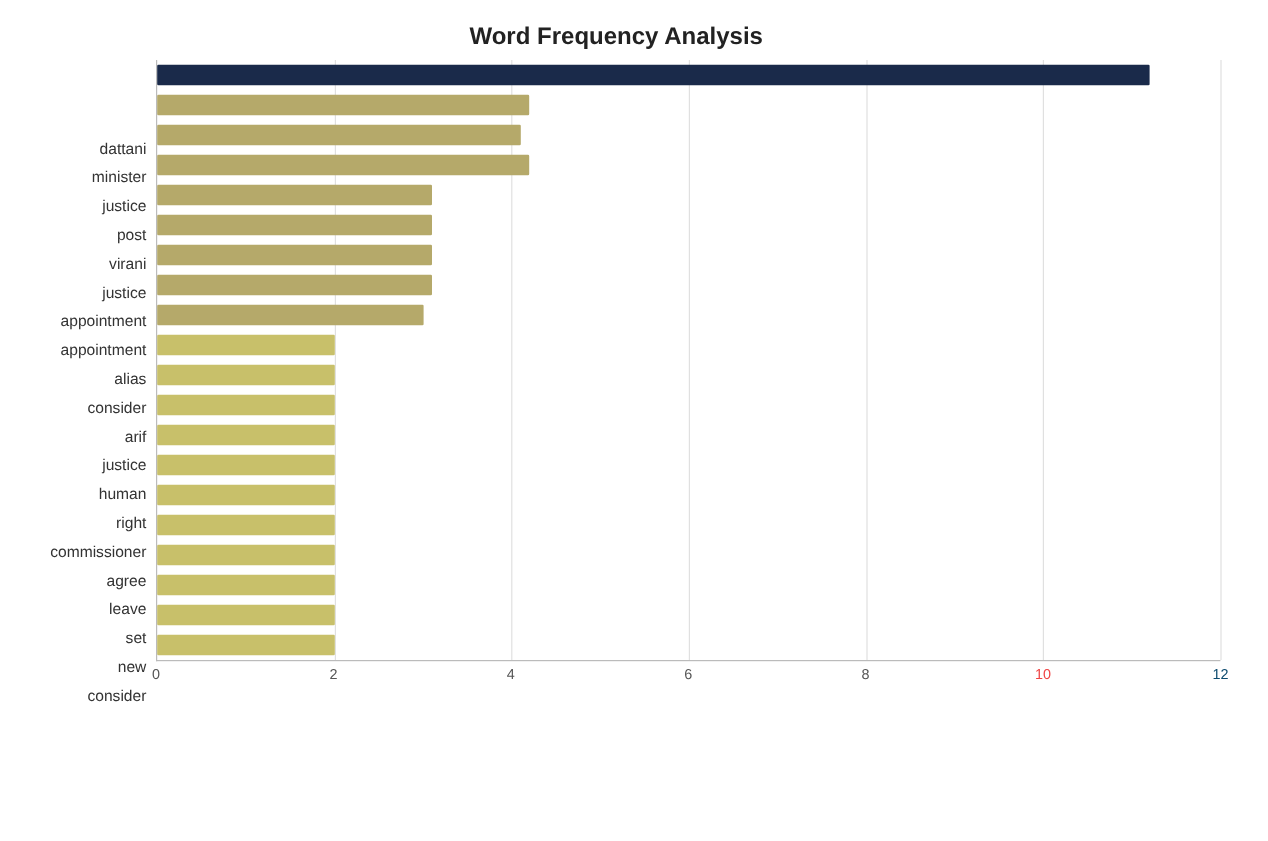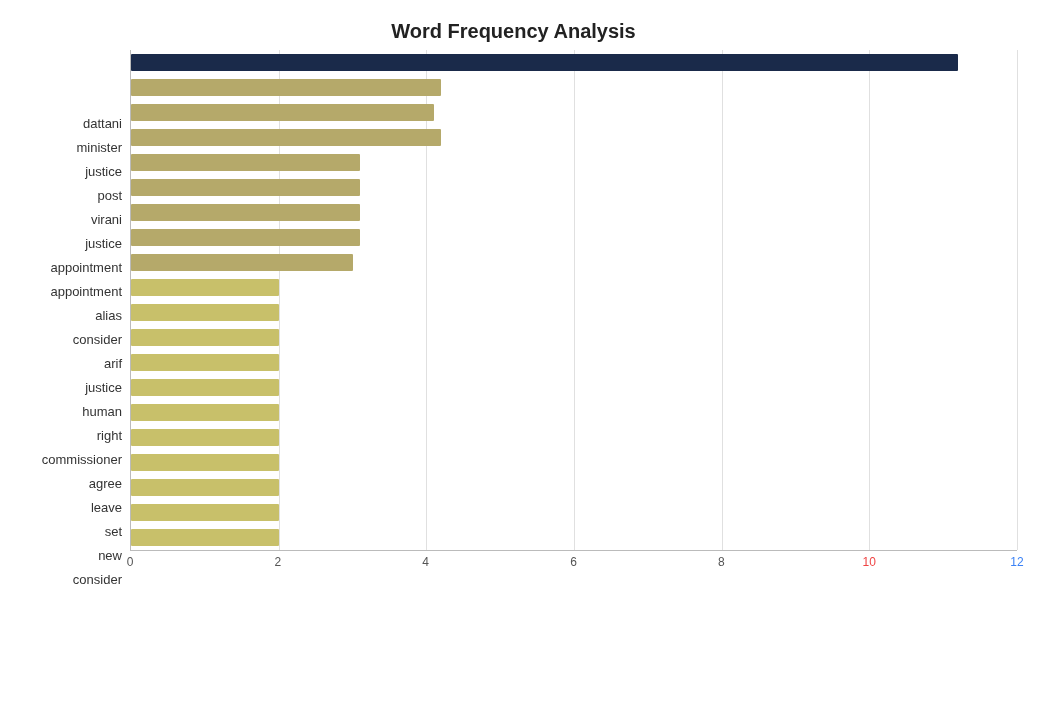--- a/index.html
+++ b/index.html
@@ -154,17 +154,17 @@
           </div>
         </div>
 
       <div style="position:relative; height:20px; margin-top:4px;" id="x-ticks-container">
           <span style="position: absolute; left: 0%; transform: translateX(-50%); font-size: 12px; color: rgb(85, 85, 85);">0</span>
           <span style="position: absolute; left: 16.667%; transform: translateX(-50%); font-size: 12px; color: rgb(85, 85, 85);">2</span>
           <span style="position: absolute; left: 33.333%; transform: translateX(-50%); font-size: 12px; color: rgb(85, 85, 85);">4</span>
           <span style="position: absolute; left: 50%; transform: translateX(-50%); font-size: 12px; color: rgb(85, 85, 85);">6</span>
           <span style="position: absolute; left: 66.667%; transform: translateX(-50%); font-size: 12px; color: rgb(85, 85, 85);">8</span>
           <span style="position: absolute; left: 83.333%; transform: translateX(-50%); font-size: 12px; color: #ef4444;">10</span>
-          <span style="position: absolute; left: 100%; transform: translateX(-50%); font-size: 12px; color: #3b82f6;">12</span>
+          <span style="position: absolute; left: 100%; transform: translateX(-50%); font-size: 12px; color: #0c4a6e;">12</span>
         </div>
     </div>
   </div>
 </div>
 
 </body></html>

